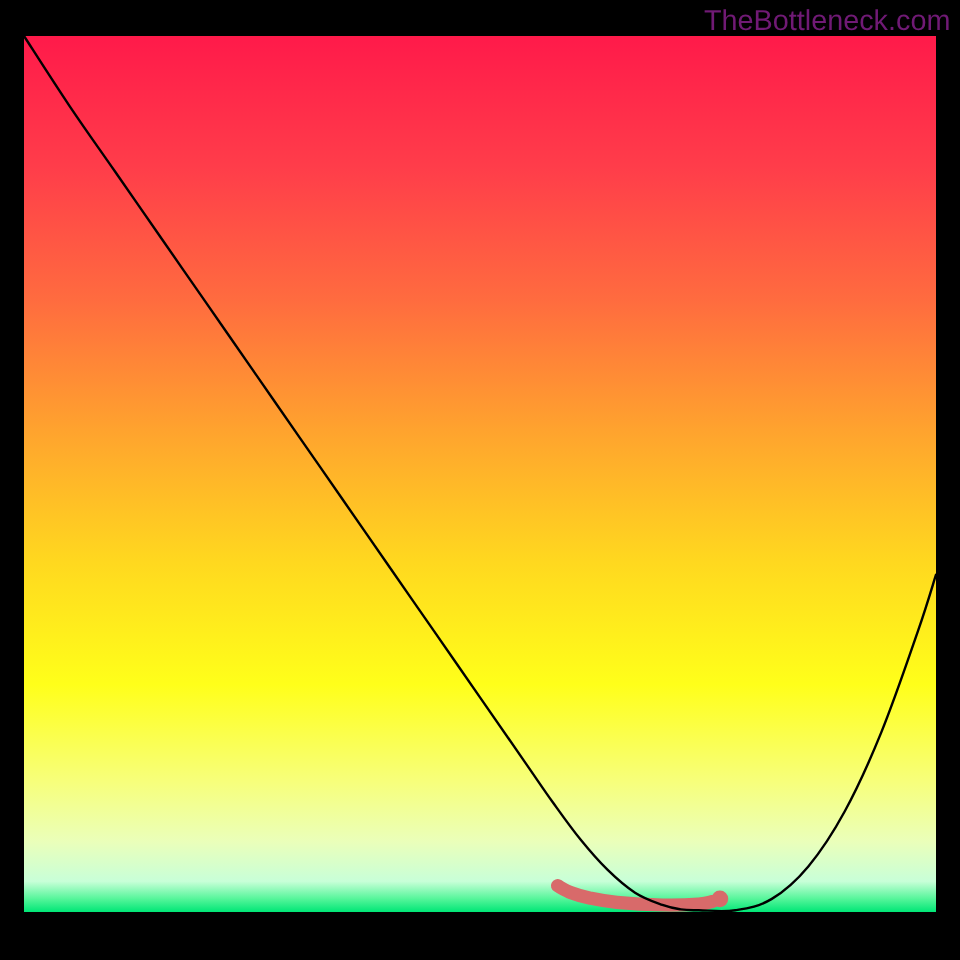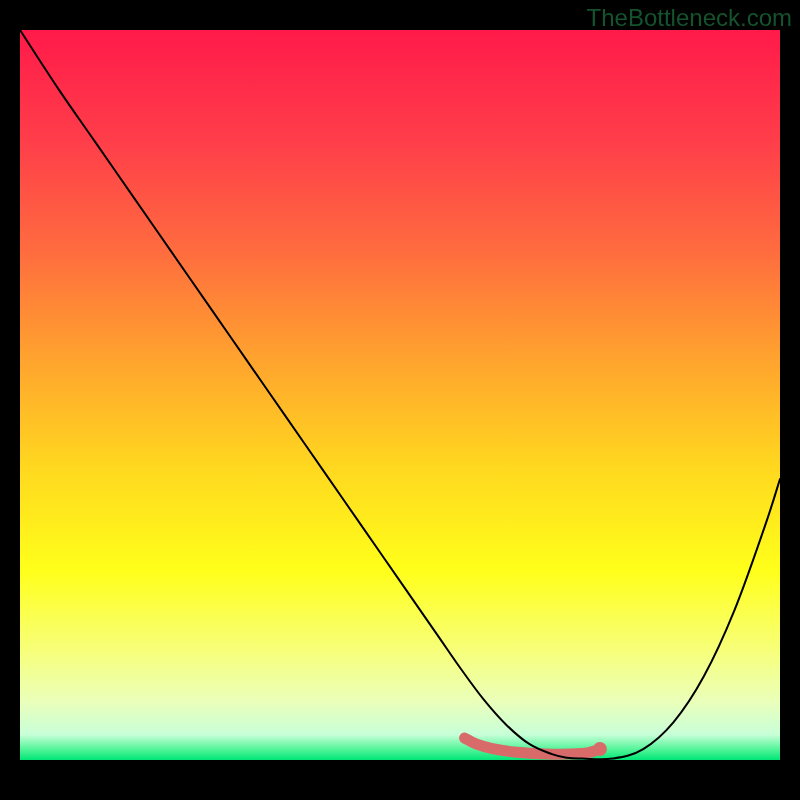--- a/index.html
+++ b/index.html
@@ -15,21 +15,21 @@
     width: 800px;
     height: 800px;
   }
   .watermark {
     position: absolute;
     top: 4px;
     right: 8px;
     font-family: Arial, Helvetica, sans-serif;
     font-size: 24px;
     font-weight: 500;
-    color: #14532d;
+    color: #701a75;
     z-index: 10;
   }
   svg {
     display: block;
   }
 </style>
 </head>
 <body>
 
 <div class="chart-container">

